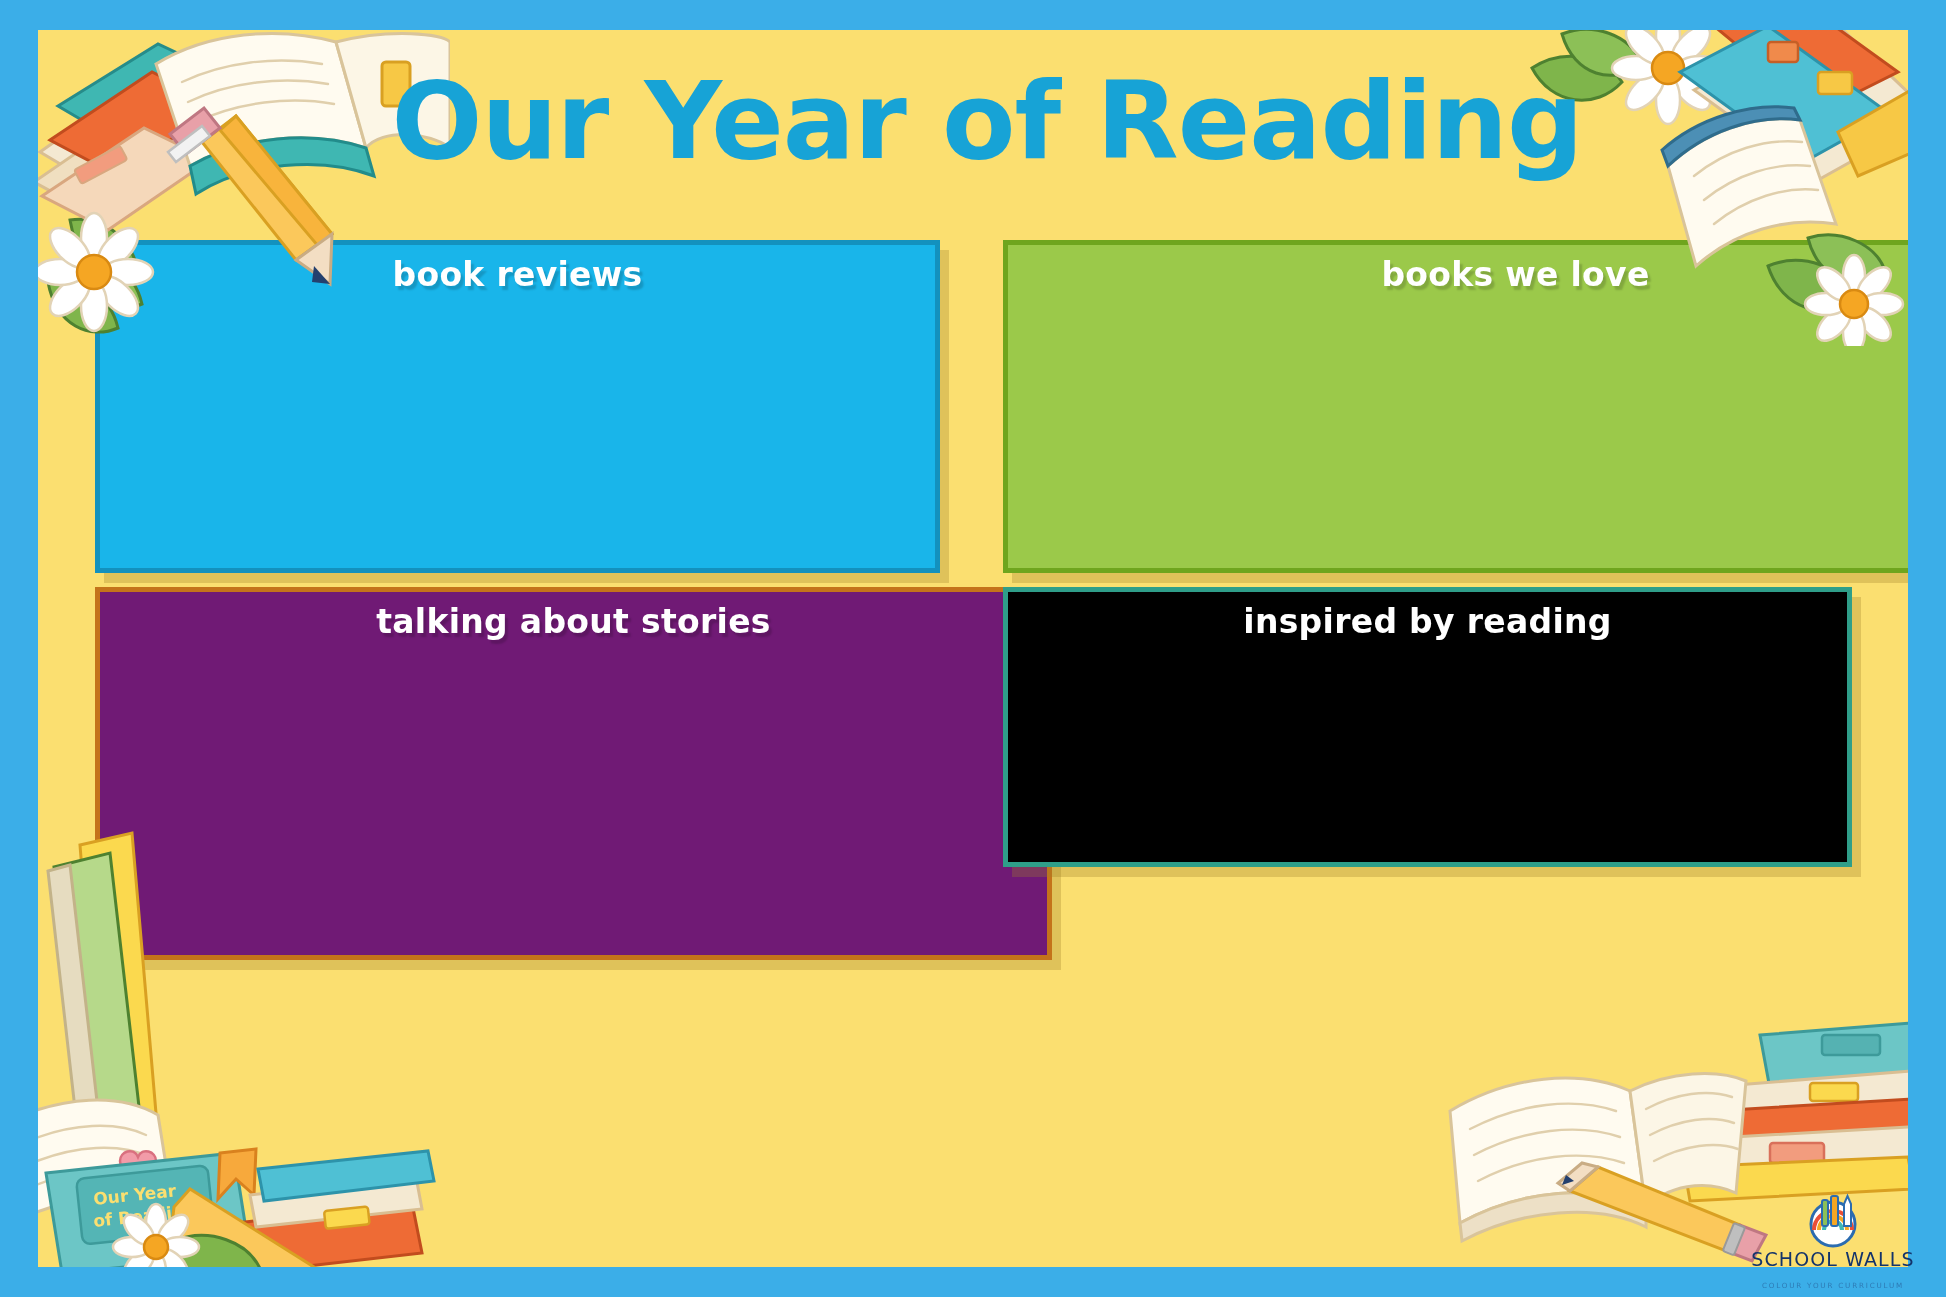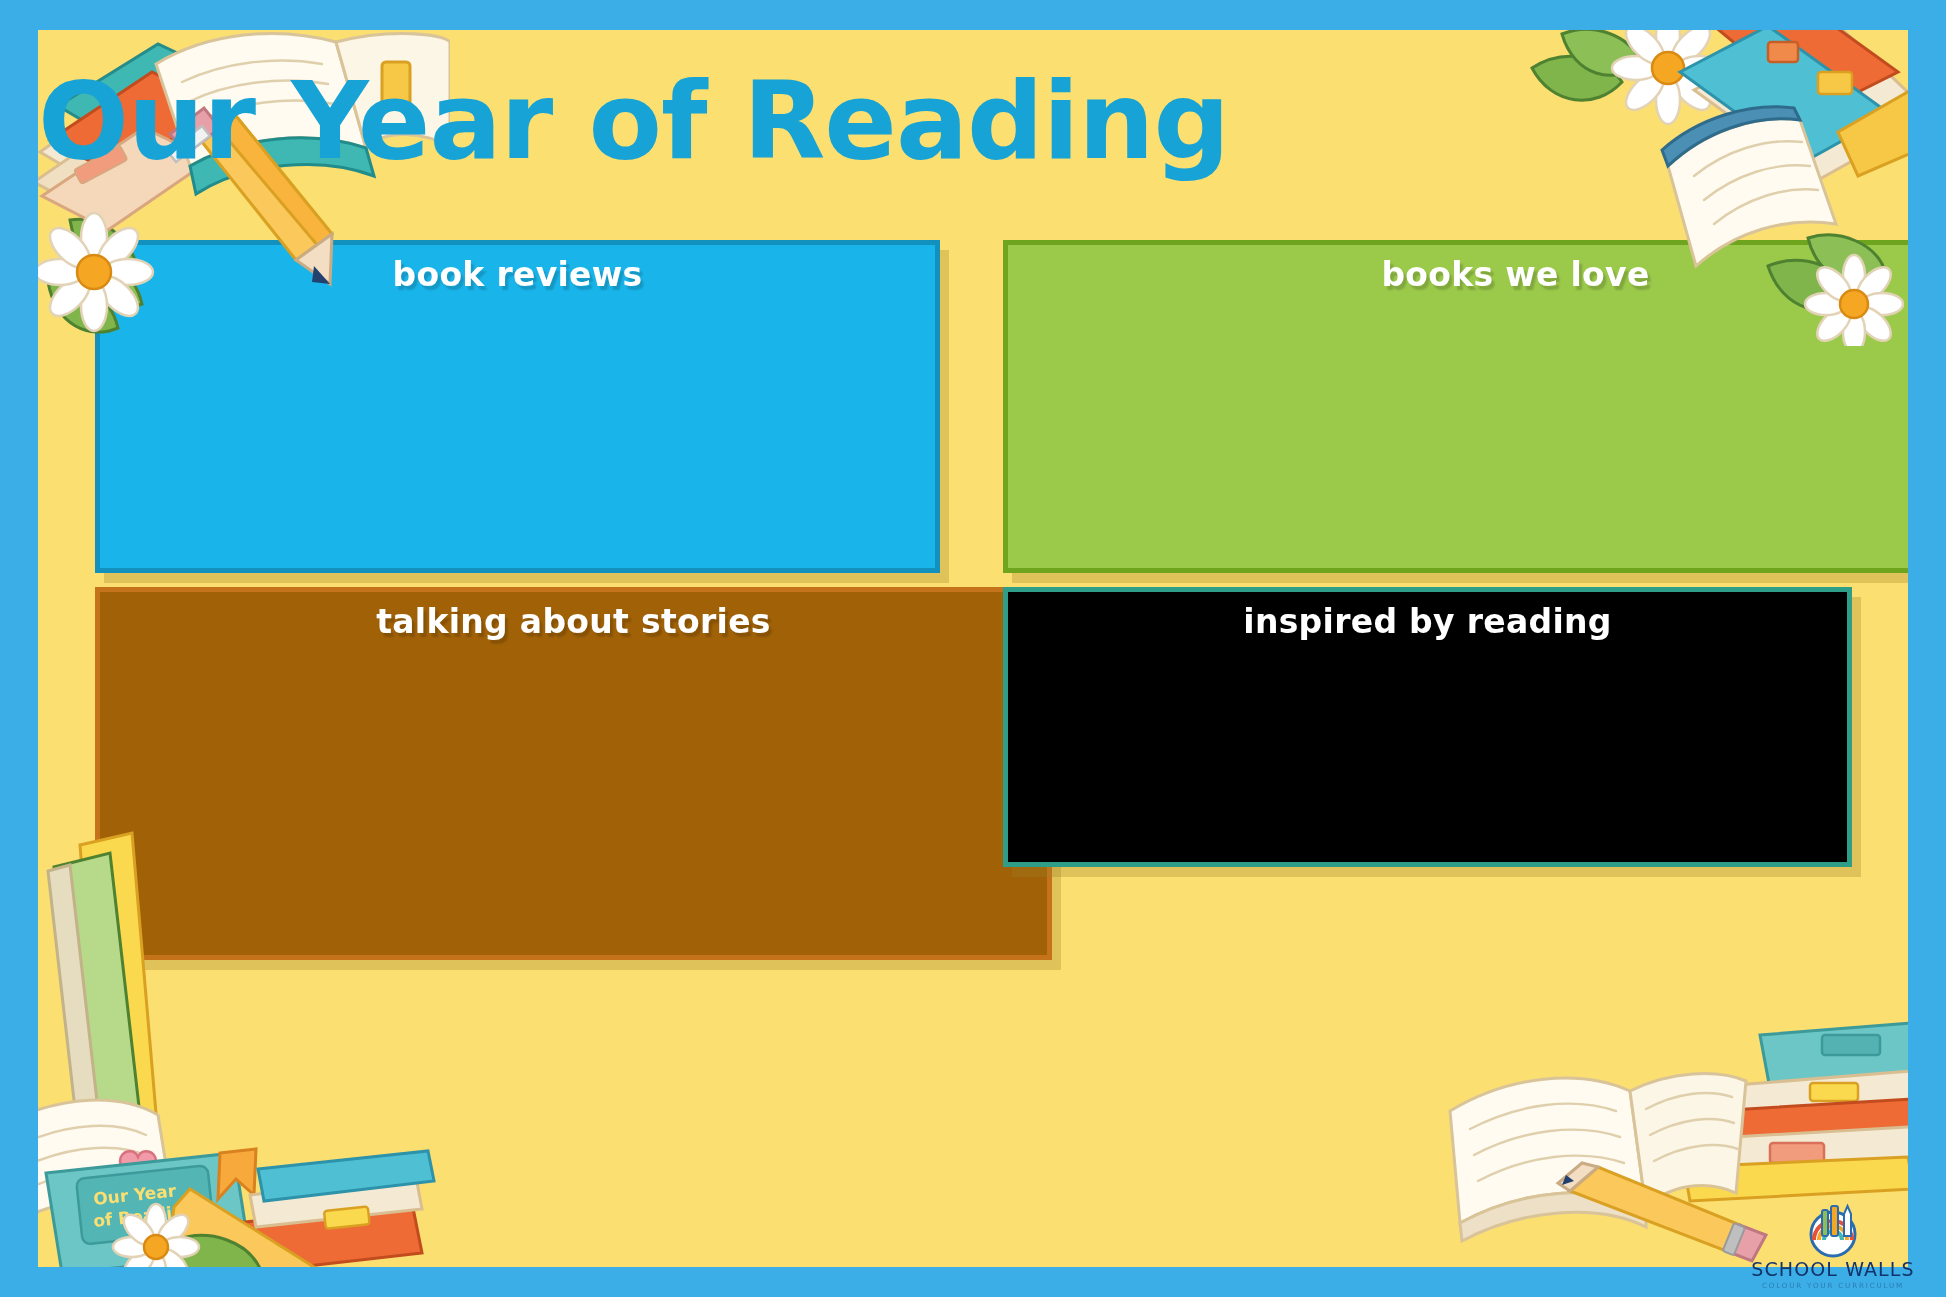--- a/index.html
+++ b/index.html
@@ -26,20 +26,21 @@
     width: 1870px; height: 1237px;
     background: #FBDF70;
     overflow: hidden;
   }
 
   
   #title {
     position: absolute;
     left: 0; top: 38px;
     width: 1898px;
+    text-align: center;
     font-family: "DejaVu Sans", sans-serif;
     font-size: 107px;
     font-weight: bold;
     letter-spacing: -1px;
     color: #17A3D6;
     line-height: 1;
     white-space: nowrap;
     z-index: 40;
   }
 
@@ -63,21 +64,21 @@
     letter-spacing: .3px;
     text-shadow: 3px 4px 2px rgba(0,0,0,0.17);
     white-space: nowrap;
   }
 
   #panel-book-reviews          { left:  57px; top: 210px; width: 845px; height: 333px;
                                  background:#19B5EA; border-color:#1391BE; }
   #panel-books-we-love         { left: 965px; top: 210px; width: 1025px; height: 333px;
                                  background:#9BC94A; border-color:#6FA51E; }
   #panel-talking-about-stories { left:  57px; top: 557px; width: 957px; height: 373px;
-                                 background:#a16207; border-color:#C4731A; }
+                                 background:#701a75; border-color:#C4731A; }
   #panel-inspired-by-reading   { left: 965px; top: 557px; width: 849px; height: 280px;
                                  background:#000000; border-color:#2F9E89;text-decoration:underline; }
 
   .panel .panel-label { top: 10px; }
 
   
   .deco { position: absolute; z-index: 30; pointer-events: none; }
   #deco-top-left     { left:  -8px; top:  -10px; }
   #deco-top-right    { right: -10px; top:  -14px; }
   #deco-bottom-left  { left:  -14px; bottom: -10px; }
@@ -97,21 +98,21 @@
     font-size: 19px;
     letter-spacing: 1.1px;
     color: #13336B;
     line-height: 1;
   }
   #logo-tagline {
     font-family: "DejaVu Sans", sans-serif;
     font-size: 7.2px;
     letter-spacing: 1.8px;
     color: #2E7BB5;
-    margin-top: 3px;
+    margin-top: 13px;
     line-height: 1;
   }
 </style>
 </head>
 <body>
 
 <div id="board">
 
   <div id="canvas">
 

